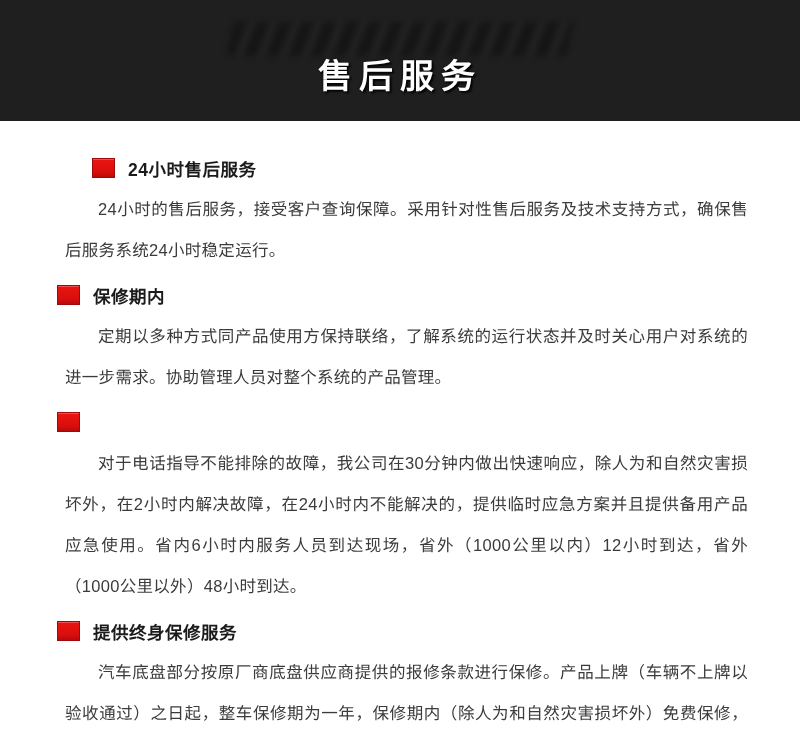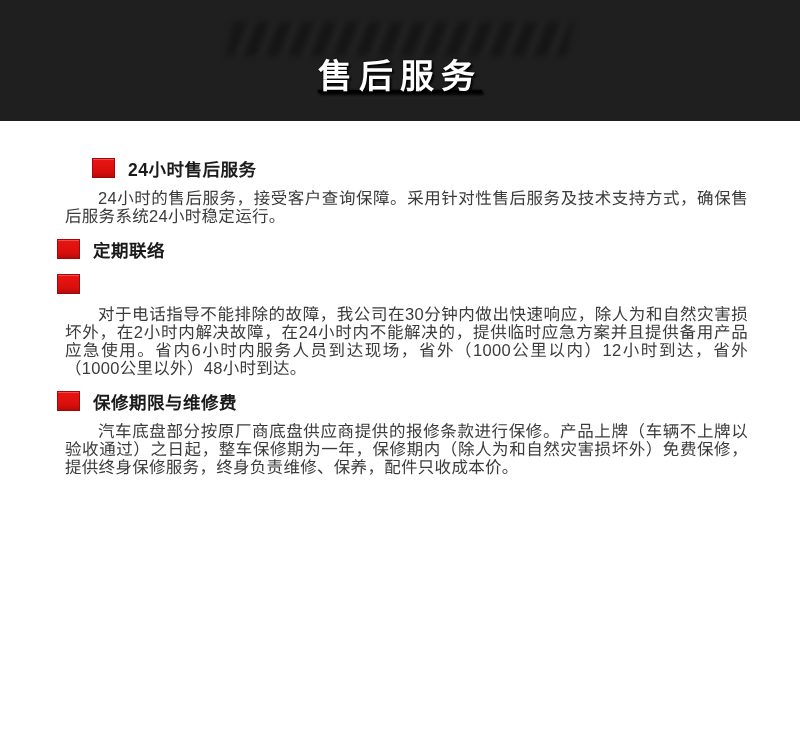--- a/index.html
+++ b/index.html
@@ -23,21 +23,20 @@
   
   .banner {
     position: relative;
     width: 100%;
     height: 121px;
     background: #1f1f1f;
     overflow: hidden;
     display: flex;
     align-items: center;
     justify-content: center;
-    text-decoration: underline;
   }
   .banner-watermark {
     position: absolute;
     top: 22px;
     left: 230px;
     width: 340px;
     height: 34px;
     background: repeating-linear-gradient(
       100deg,
       rgba(0,0,0,0.55) 0 14px,
@@ -82,21 +81,21 @@
     margin-left: 13px;
     font-size: 17.5px;
     font-weight: bold;
     color: #1b1b1b;
     letter-spacing: 0.5px;
   }
   .section-body { margin-left: 8px; }
   .para {
     margin: 0 0 4px 0;
     font-size: 16.5px;
-    line-height: 18px;
+    line-height: 41px;
     color: #3b3b3b;
     text-align: justify;
     text-indent: 2em;
     letter-spacing: 0.3px;
   }
   .para:last-child { margin-bottom: 0; }
 </style>
 </head>
 <body>
 
@@ -115,37 +114,40 @@
         <span class="section-title">24小时售后服务</span>
       </div>
       <div class="section-body">
         <p class="para">24小时的售后服务，接受客户查询保障。采用针对性售后服务及技术支持方式，确保售后服务系统24小时稳定运行。</p>
       </div>
     </div>
 
     <div class="section">
       <div class="section-heading">
         <span class="bullet"></span>
-        <span class="section-title">定期联络</span>
+        <span class="section-title">保修期内</span>
+      </div>
+      <div class="section-body">
+        <p class="para">定期以多种方式同产品使用方保持联络，了解系统的运行状态并及时关心用户对系统的进一步需求。协助管理人员对整个系统的产品管理。</p>
       </div>
     </div>
 
     <div class="section">
       <div class="section-heading">
         <span class="bullet"></span>
       </div>
       <div class="section-body">
         <p class="para">对于电话指导不能排除的故障，我公司在30分钟内做出快速响应，除人为和自然灾害损坏外，在2小时内解决故障，在24小时内不能解决的，提供临时应急方案并且提供备用产品应急使用。省内6小时内服务人员到达现场，省外（1000公里以内）12小时到达，省外（1000公里以外）48小时到达。</p>
       </div>
     </div>
 
     <div class="section">
       <div class="section-heading">
         <span class="bullet"></span>
-        <span class="section-title">保修期限与维修费</span>
+        <span class="section-title">提供终身保修服务</span>
       </div>
       <div class="section-body">
         <p class="para">汽车底盘部分按原厂商底盘供应商提供的报修条款进行保修。产品上牌（车辆不上牌以验收通过）之日起，整车保修期为一年，保修期内（除人为和自然灾害损坏外）免费保修，提供终身保修服务，终身负责维修、保养，配件只收成本价。</p>
       </div>
     </div>
 
   </div>
 </div>
 
 </body></html>

